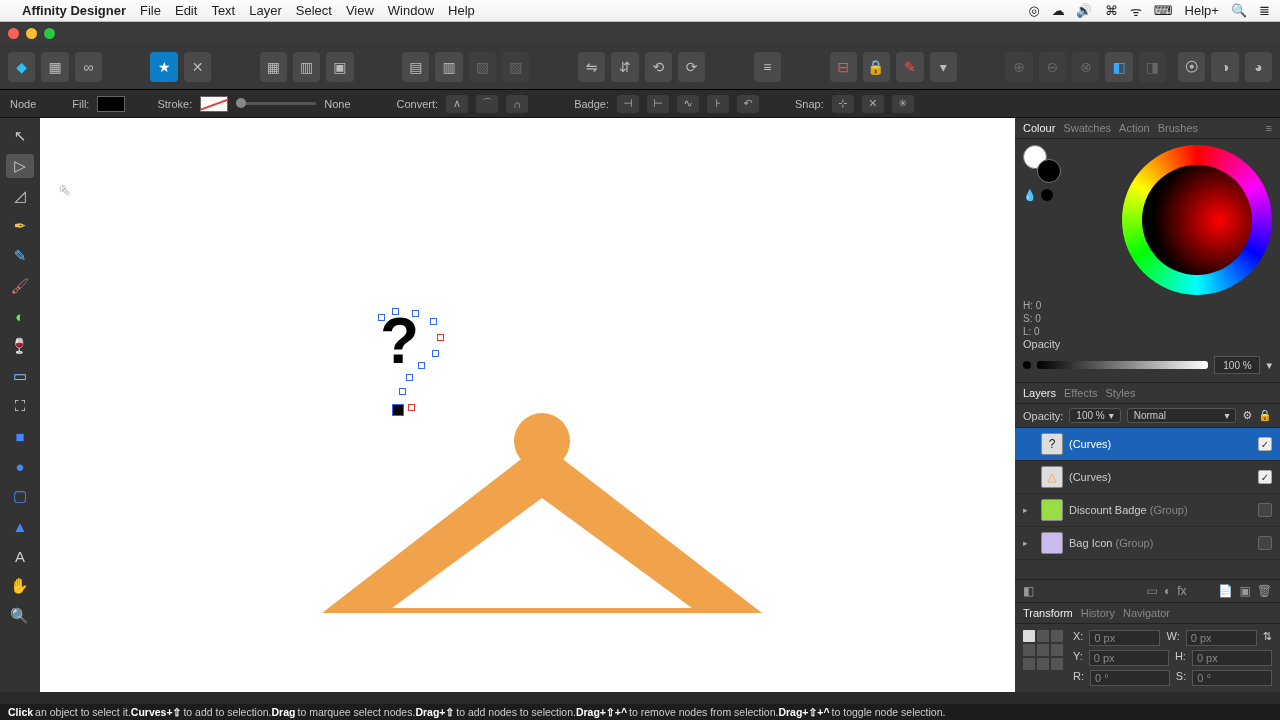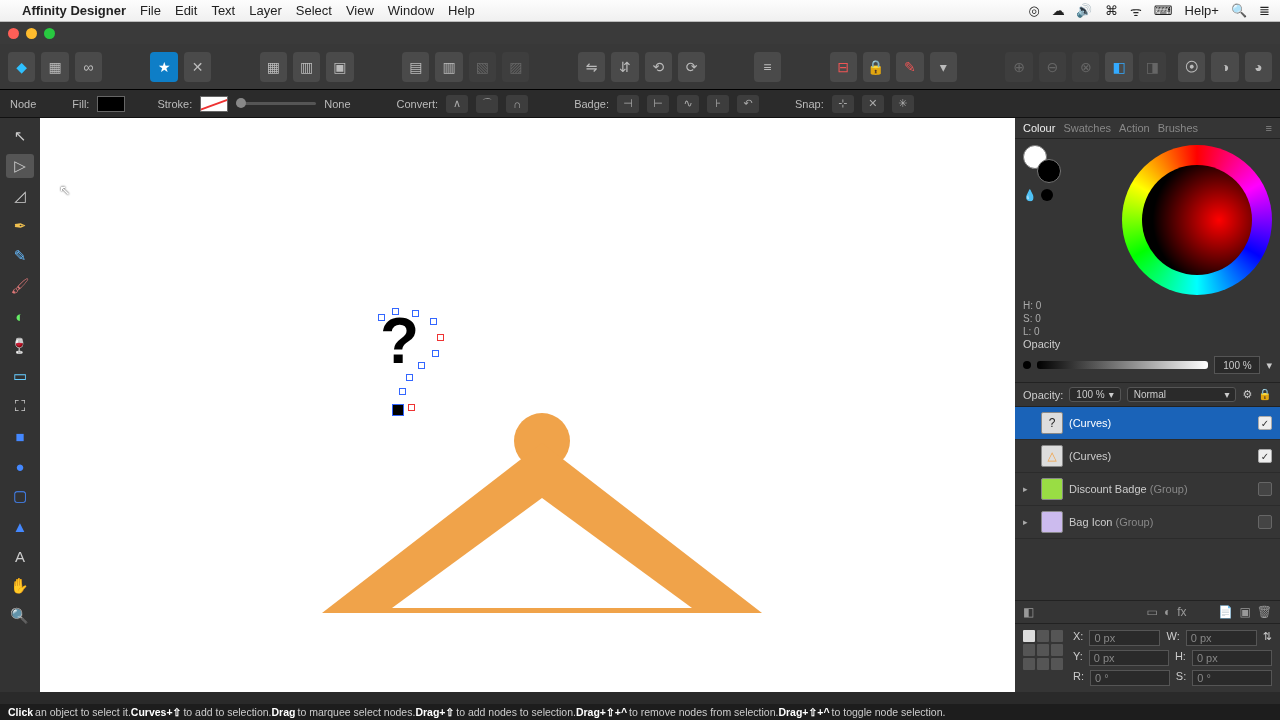--- a/index.html
+++ b/index.html
@@ -272,20 +272,25 @@
       </div>
       <div style="">Opacity</div>
       <div class="opacity-row">
         <span style="width:8px;height:8px;background:#000;border-radius:50%"></span>
         <div class="obar"></div>
         <div class="oval">100 %</div>
         <span>▾</span>
       </div>
     </div>
 
+    <div class="panel-tabs">
+      <span class="active">Layers</span>
+      <span>Effects</span>
+      <span>Styles</span>
+    </div>
     <div class="layers-panel">
       <div class="layers-head">
         <span>Opacity:</span>
         <span class="lsel"><span>100 %</span> ▾</span>
         <span class="lsel" style="flex:1">
             <span>Normal</span>
             <span style="margin-left:auto">▾</span>
           </span>
         <span>⚙</span>
         <span>🔒</span>
@@ -322,20 +327,25 @@
         <span>▭</span>
         <span>◐</span>
         <span>fx</span>
         <span style="width:20px"></span>
         <span>📄</span>
         <span>▣</span>
         <span>🗑</span>
       </div>
     </div>
 
+    <div class="panel-tabs">
+      <span class="active">Transform</span>
+      <span>History</span>
+      <span>Navigator</span>
+    </div>
     <div class="transform-panel">
       <div style="display:flex; gap:10px; align-items:flex-start;">
         <div class="anchor">
           <span class="on"></span>
             <span></span>
             <span></span>
           <span></span>
             <span></span>
             <span></span>
           <span></span>

